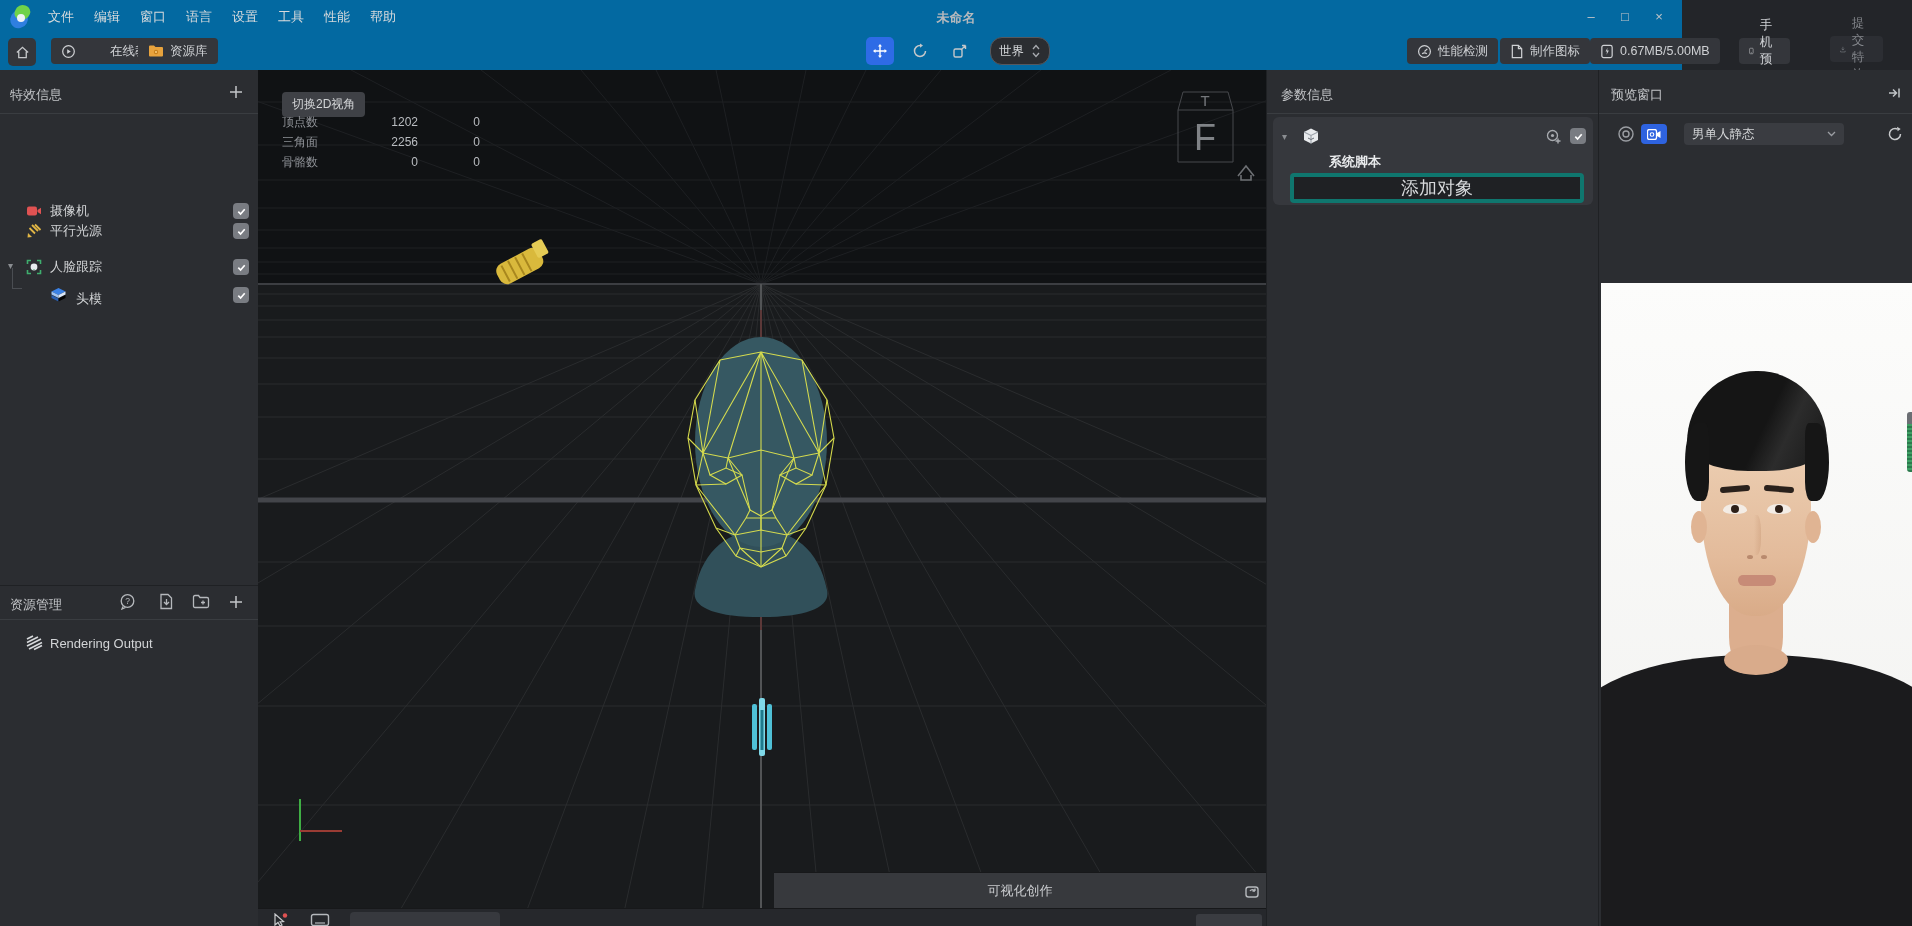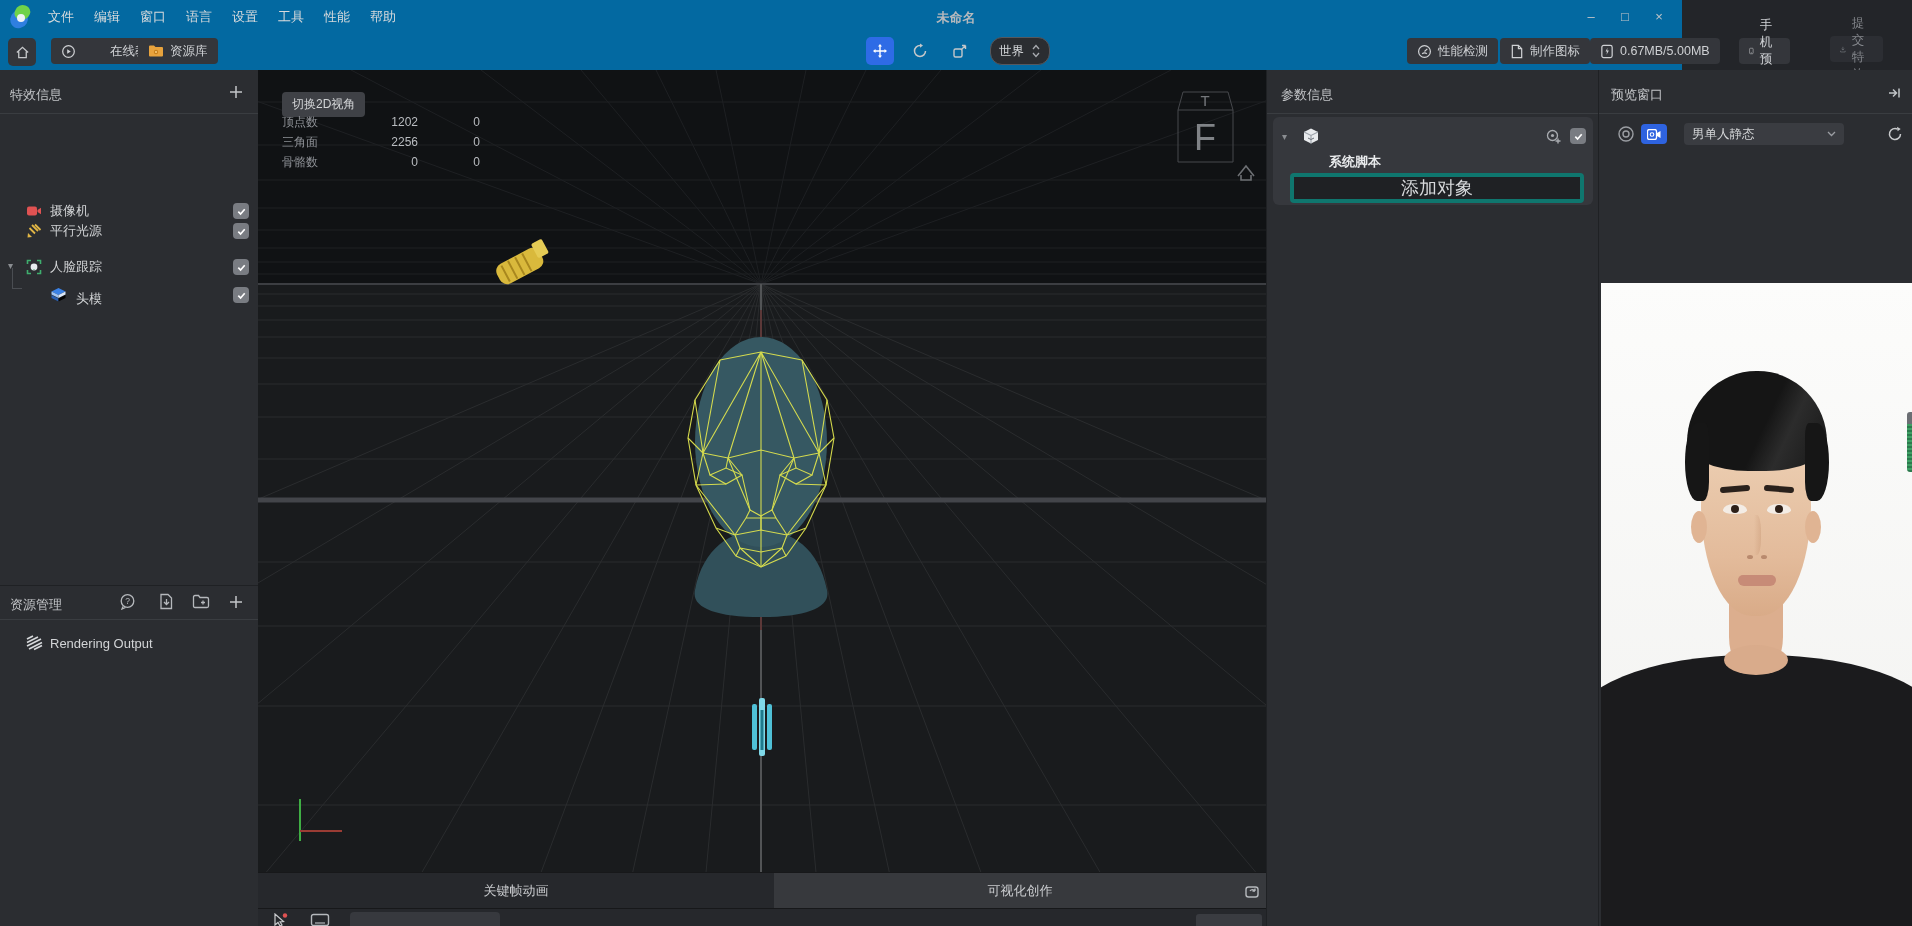--- a/index.html
+++ b/index.html
@@ -382,23 +382,20 @@
         <span class="vstat-val" style="width:78px;text-align:right;">2256</span>
         <span class="vstat-val" style="width:62px;text-align:right;">0</span>
       </div>
     <div class="row" style="height:20px;">
         <span class="vstat-label" style="width:58px;">骨骼数</span>
         <span class="vstat-val" style="width:78px;text-align:right;">0</span>
         <span class="vstat-val" style="width:62px;text-align:right;">0</span>
       </div>
   </div>
 
-  <div class="abs vtab" style="left:0;top:802px;width:516px;background:#26282c;border-top:1px solid #17181a;">
-    <span>关键帧动画</span>
-  </div>
   <div class="abs vtab" style="left:516px;top:802px;width:492px;background:#37393d;border-top:1px solid #17181a;">
     <span>可视化创作</span>
     <svg class="abs" style="left:470px;top:10px;" width="16" height="16" viewBox="0 0 16 16">
       <rect x="2" y="4" width="12" height="10" rx="2.5" fill="none" stroke="#b5b8bc" stroke-width="1.4"></rect>
       <path d="M6 8 A3 3 0 0 1 11 8 M11 8 V5.5 M11 8 H8.5" stroke="#b5b8bc" stroke-width="1.3" fill="none"></path>
       </svg>
   </div>
 
   <div class="abs" style="left:0;top:838px;width:1008px;height:18px;background:#26282c;border-top:1px solid #17181a;">
     <svg class="abs" style="left:14px;top:4px;" width="18" height="14" viewBox="0 0 18 14">

